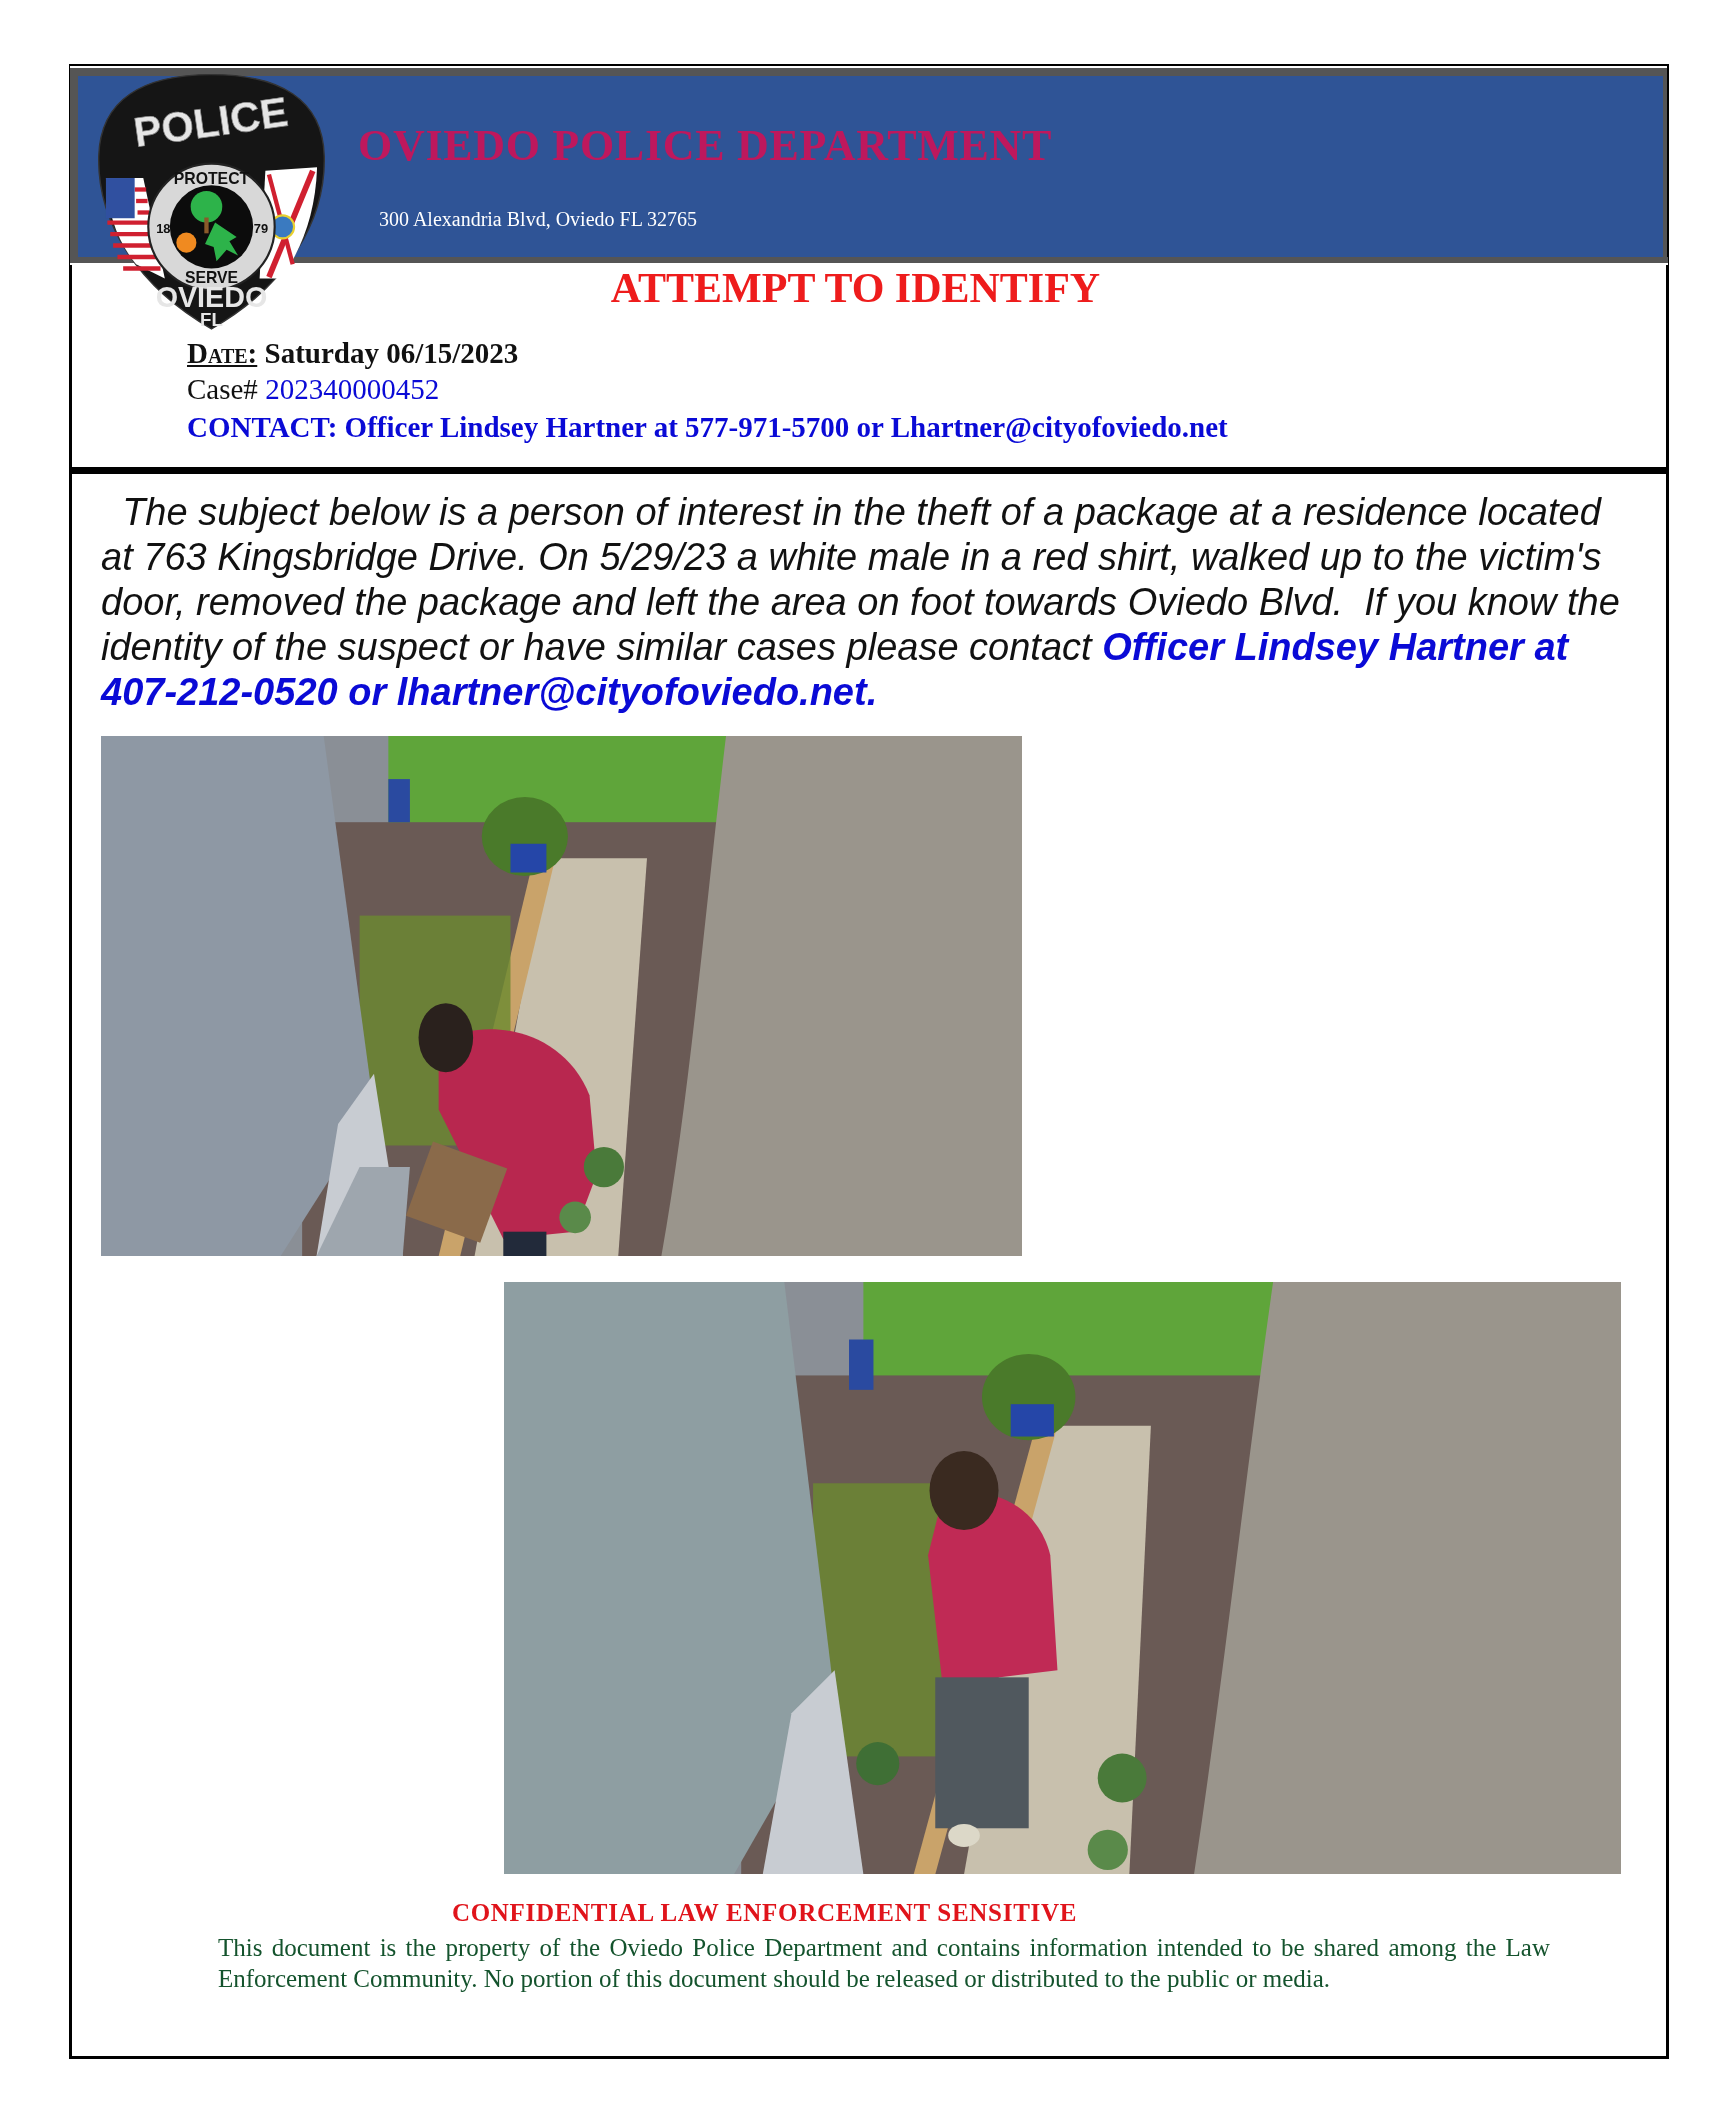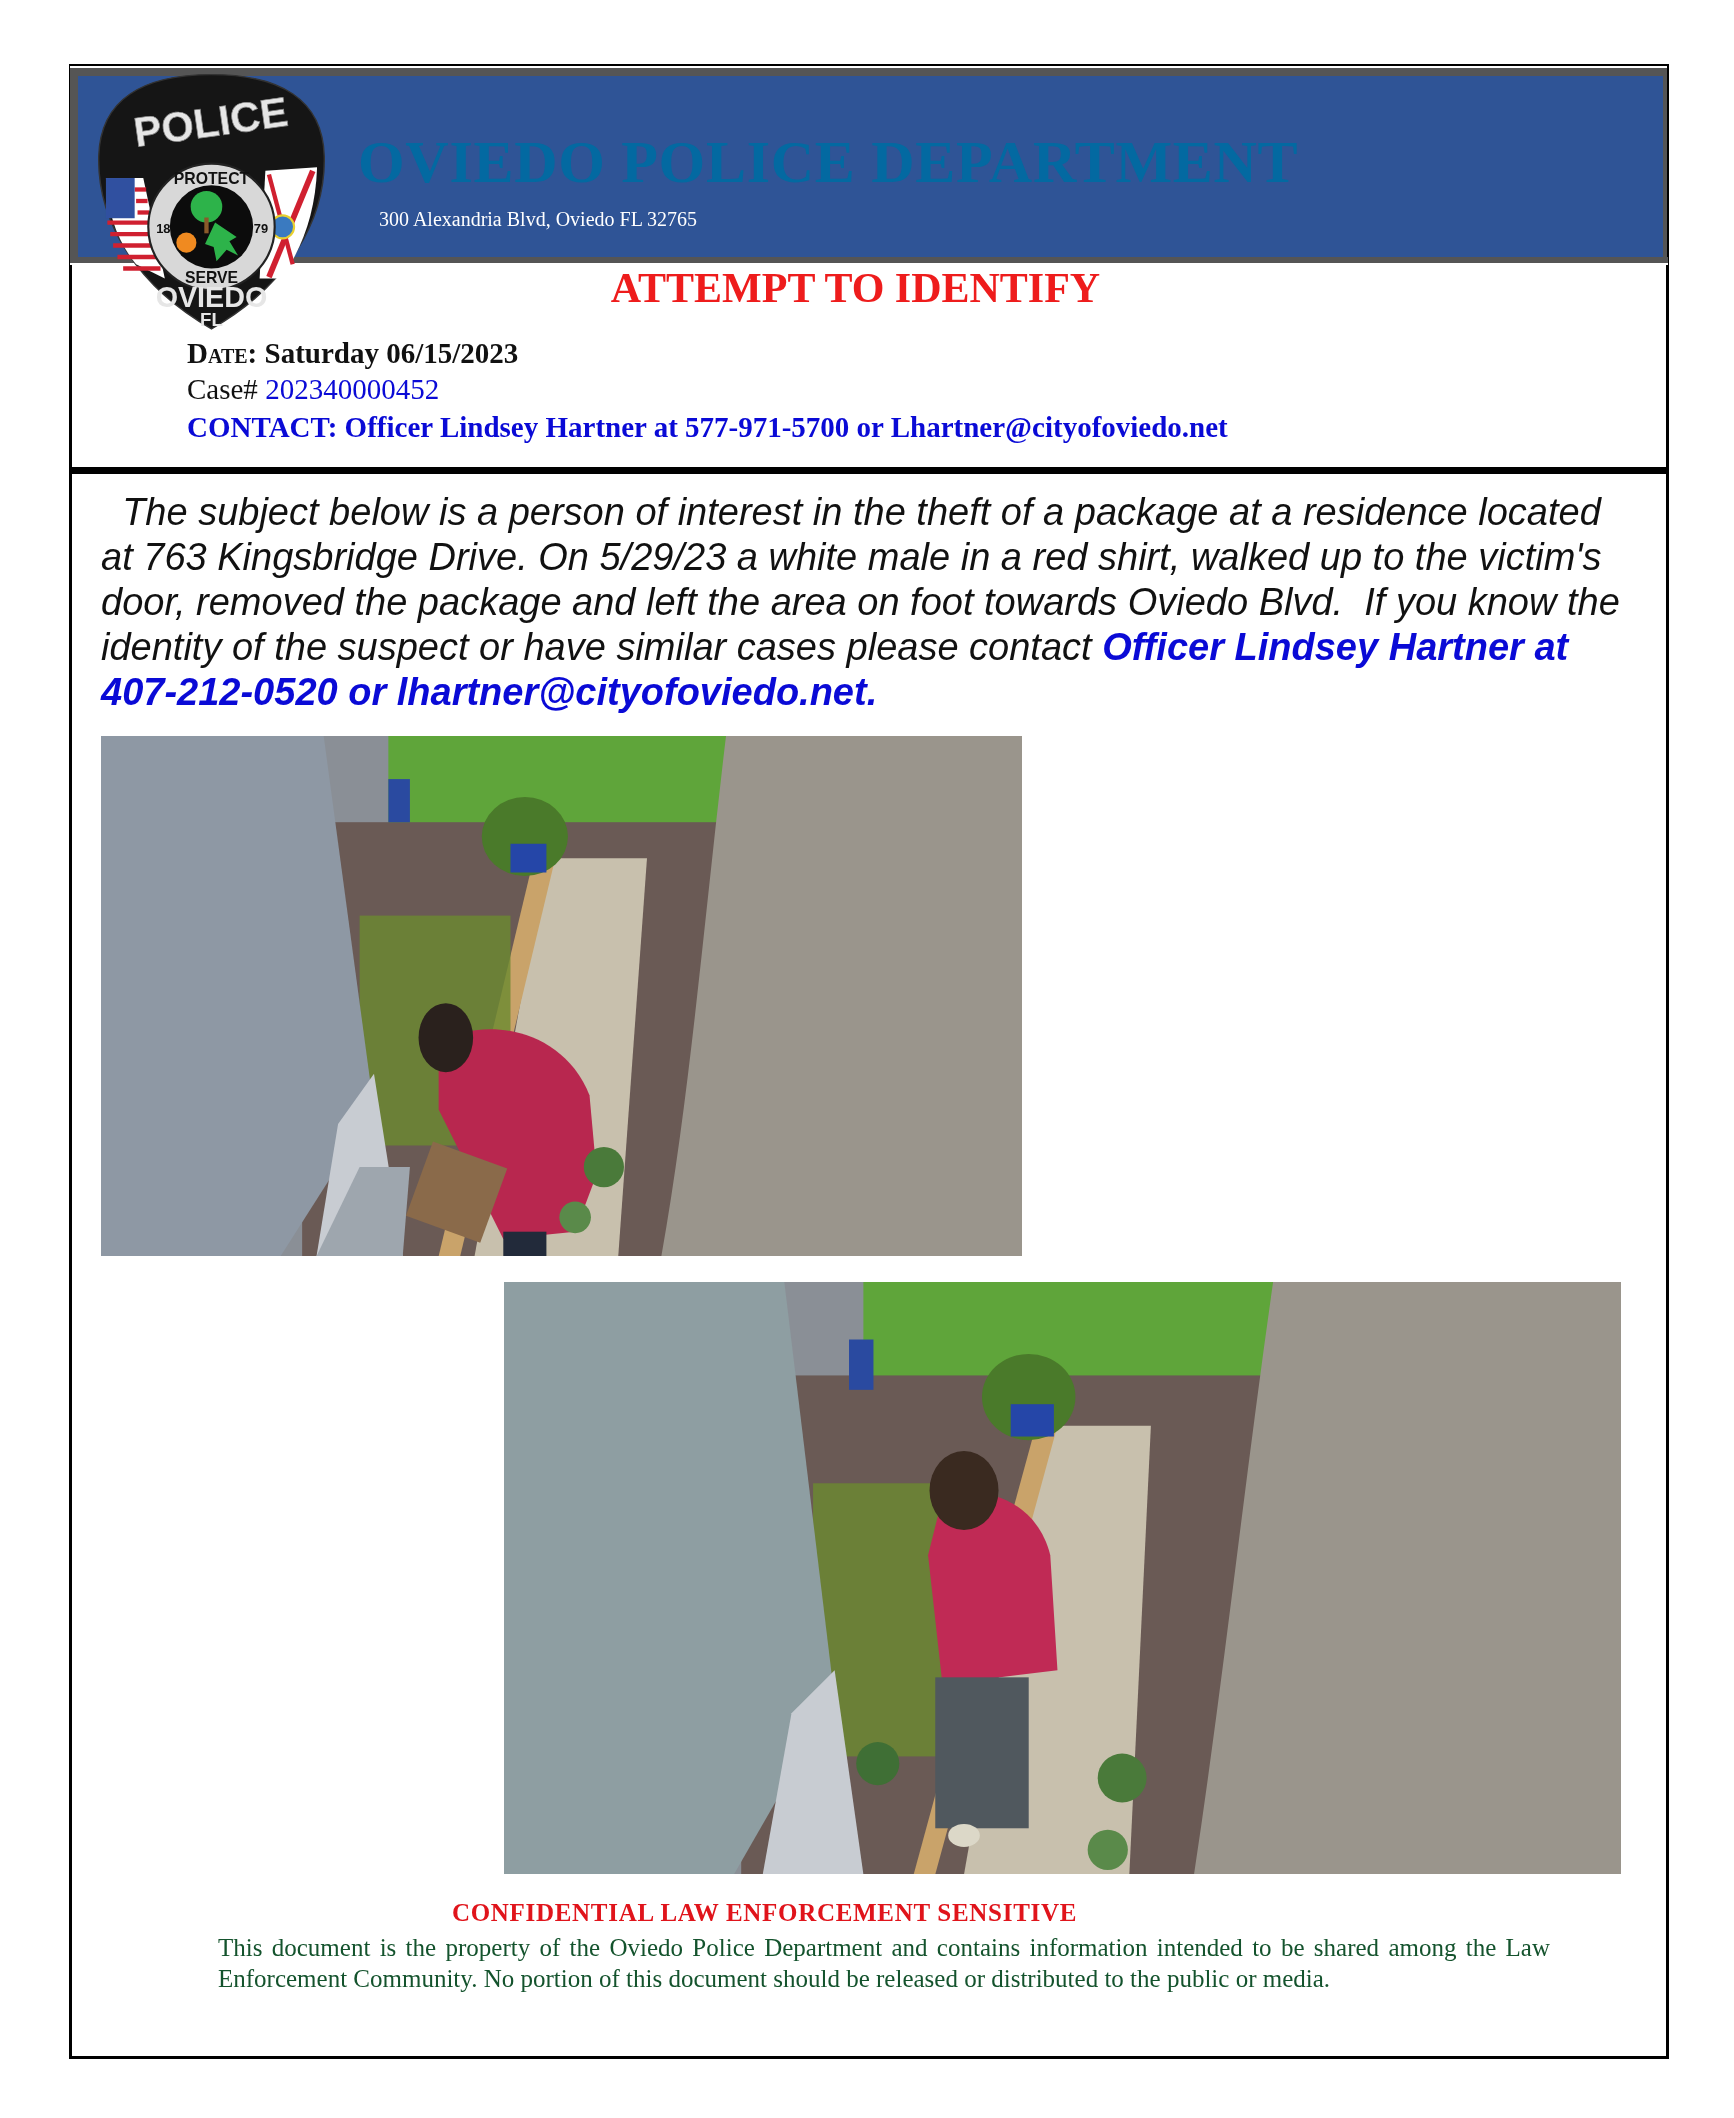--- a/index.html
+++ b/index.html
@@ -1,27 +1,27 @@
 <!DOCTYPE html>
 <html style="font-size:11.5px"><head>
 <meta charset="utf-8">
 <style>
   html, body { margin:0; padding:0; background:#ffffff; }
   body { width:1735px; height:2119px; position:relative; overflow:hidden; font-family:"Liberation Serif", serif; }
   .page-border { position:absolute; left:69px; top:64px; width:1600px; height:1995px; border:3.6px solid #000; box-sizing:border-box; }
   .banner-frame { position:absolute; left:70px; top:66px; width:1597px; height:193px; background:#555555; border-top:2.2px solid #fff; border-bottom:2.2px solid #fff; box-shadow: 0 -2.2px 0 #000 inset; }
   .banner-blue { position:absolute; left:78px; top:76px; width:1585px; height:181px; background:#2f5496; }
   .banner-frame-bottom { position:absolute; left:70px; top:257px; width:1598px; height:5.7px; background:#555; border-bottom:2.2px solid #fff; }
-  .dept-title { position:absolute; left:358px; top:132px; color:#0369a1; font-weight:bold; font-size:60px; letter-spacing:0.7px; line-height:1; white-space:nowrap; }
+  .dept-title { position:absolute; left:358px; top:124px; color:#be185d; font-weight:bold; font-size:44px; letter-spacing:0.7px; line-height:1; white-space:nowrap; }
   .dept-address { position:absolute; left:379px; top:208px; color:#ffffff; font-weight:normal; font-size:20px; white-space:nowrap; }
   .badge { position:absolute; left:93px; top:70px; width:237px; height:262px; }
   .ati { position:absolute; left:0; width:1711px; top:267px; text-align:center; color:#ee1c1c; font-weight:bold; font-size:42px; line-height:1; }
   .info-line { position:absolute; left:187px; font-size:29px; font-weight:bold; line-height:1; white-space:nowrap; }
   .info-date { top:339px; color:#111; }
-  .info-date .sc { font-variant:small-caps; }
+  .info-date .sc { font-variant:small-caps;text-decoration:underline; }
   .info-case { top:375px; color:#111; }
   .info-case .num { color:#0a0ad6; font-weight:normal; }
   .info-contact { top:413px; color:#0a0ad6; }
   .divider { position:absolute; left:72px; top:467px; width:1594px; height:6.5px; background:#000; }
   .body-text { position:absolute; left:101px; top:490px; width:1524px; font-family:"Liberation Sans", sans-serif; font-style:italic; font-size:38px; line-height:45px; color:#111; }
   .body-text .blue { color:#0a0ad6; font-weight:bold; }
   .photo { position:absolute; overflow:hidden; background:#777; }
   .photo1 { left:101px; top:736px; width:921px; height:520px; }
   .photo2 { left:504px; top:1282px; width:1117px; height:592px; }
   .scene { position:absolute; inset:0; }

